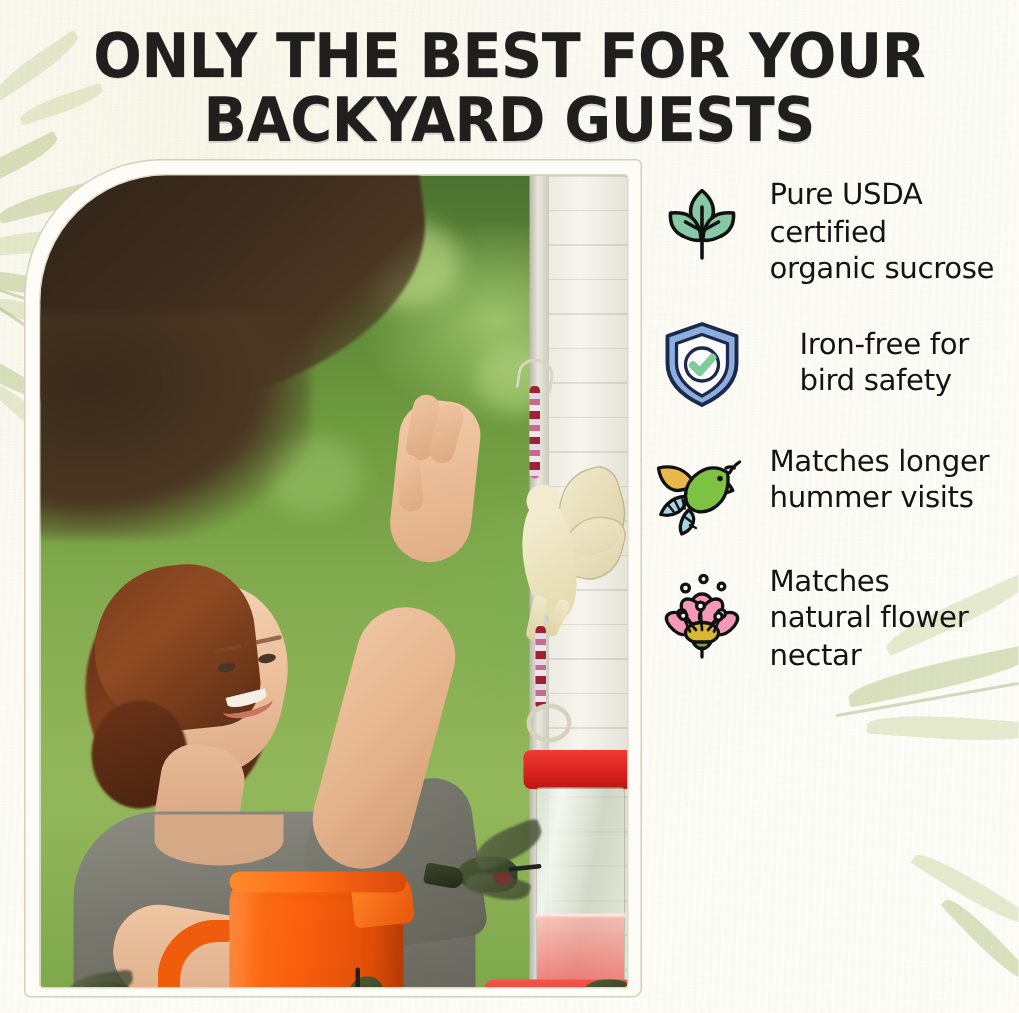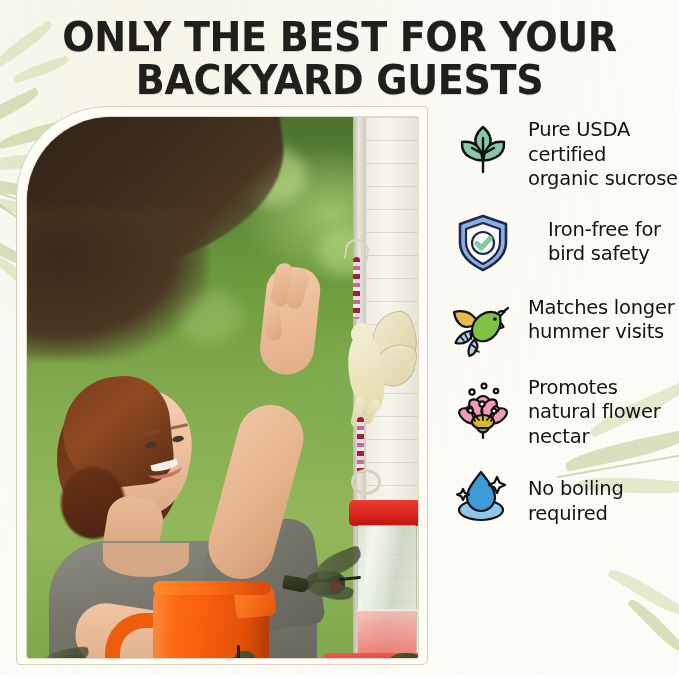--- a/index.html
+++ b/index.html
@@ -296,21 +296,21 @@
   }
   .hb-beak{ position:absolute; background:#222; border-radius:2px; }
   .hb-tail{
     position:absolute; background:linear-gradient(160deg,#3b452a,#232a16);
     border-radius:4px 10px 10px 4px;
   }
   .hb-throat{ position:absolute; background:#7d3030; border-radius:50%; opacity:.8; }
 
   
   .features{
-    position:absolute; left:450px; top:118px; width:229px;
+    position:absolute; left:435px; top:118px; width:229px;
   }
   .feature{
     position:relative; display:flex; align-items:flex-start; gap:12px;
     margin-bottom:12px;
   }
   .ficon{ position:relative; flex:0 0 66px; height:66px; }
   .ftext{
     font-family:"DejaVu Sans", sans-serif;
     font-size:19.5px; line-height:24.5px; color:#141414;
     letter-spacing:-.25px; padding-top:2px;
@@ -528,31 +528,18 @@
             <circle cx="19.5" cy="33" r="2.6" fill="#fff"></circle>
             <circle cx="46" cy="33" r="2.6" fill="#fff"></circle>
             <circle cx="20.5" cy="34.5" r="2.4" fill="#fff"></circle>
             <circle cx="44" cy="35" r="2.4" fill="#fff"></circle>
             <circle cx="22" cy="16" r="2.6" fill="none"></circle>
             <circle cx="34" cy="10" r="2.4" fill="none"></circle>
             <circle cx="46" cy="15" r="2.2" fill="none"></circle>
           </g>
         </svg>
       </div>
-      <div class="ftext">Promotes natural flower nectar</div>
+      <div class="ftext">Matches natural flower nectar</div>
     </div>
 
-    <div class="feature f-drop">
-      <div class="ficon">
-        <svg width="66" height="66" viewBox="0 0 66 66">
-          <g stroke="#111" stroke-width="2.2" stroke-linejoin="round" stroke-linecap="round">
-            <ellipse cx="31" cy="47" rx="22" ry="10" fill="#8FC6E8"></ellipse>
-            <path d="M31 9c8 10 14 18 14 25 0 8-6.5 14-14 14s-14-6-14-14c0-7 6-15 14-25z" fill="#3E9BD8"></path>
-            <path d="M47 14l2.5 5.5L55 22l-5.5 2.5L47 30l-2.5-5.5L39 22l5.5-2.5z" fill="#fff"></path>
-            <path d="M13 26l1.8 4L19 31.5l-4.2 1.8L13 37l-1.8-3.7L7 31.5l4.2-1.5z" fill="#fff"></path>
-          </g>
-        </svg>
-      </div>
-      <div class="ftext">No boiling required</div>
-    </div>
 
   </div>
 </div>
 
 </body></html>

